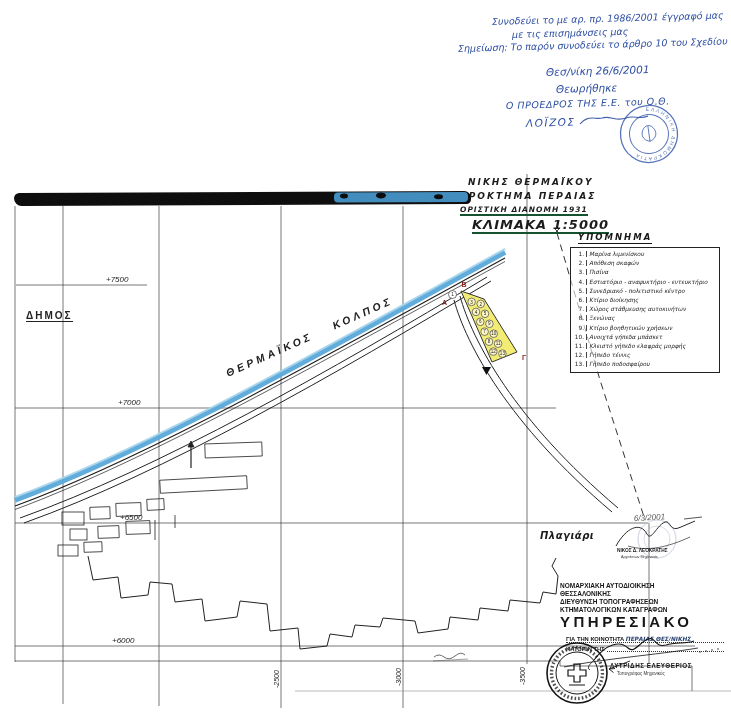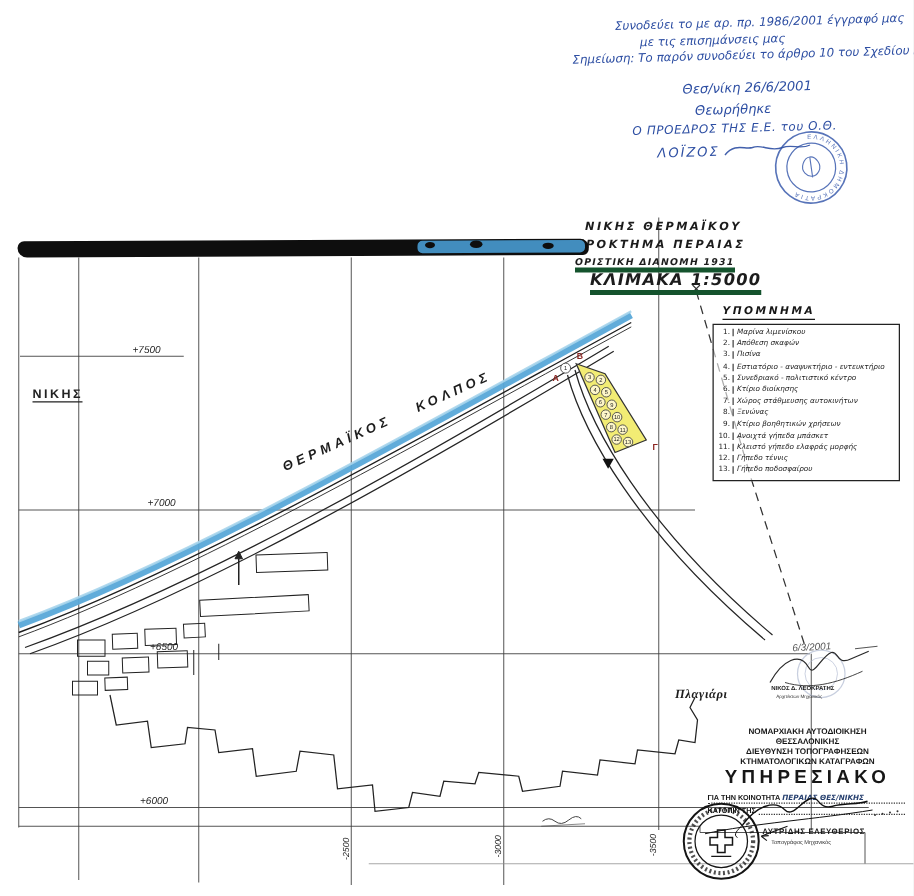--- a/index.html
+++ b/index.html
@@ -7,41 +7,41 @@
          font-family:"Liberation Sans",sans-serif;}
   .abs{position:absolute;}
   svg{position:absolute;left:0;top:0;pointer-events:none;}
   svg text{font-family:"Liberation Sans",sans-serif;}
   
   .hand{color:#2e4fa3;font-family:"DejaVu Sans",sans-serif;font-style:italic;
         white-space:nowrap;transform:rotate(-1.6deg);transform-origin:left center;z-index:4;}
   
   .hp{color:#1c1c1c;font-family:"DejaVu Sans",sans-serif;font-style:italic;font-weight:600;
       white-space:nowrap;z-index:4;}
-  .und{border-bottom:4px solid #14532d;}
+  .und{border-bottom:2px solid #14532d;}
   
   #band{left:14px;top:192px;width:457px;height:13px;background:#0e0e0e;z-index:5;
         border-radius:7px 9px 6px 10px;transform:rotate(-.25deg);}
   #band .blue{position:absolute;left:320px;top:1px;width:134px;height:10px;background:#4695c8;
         border-radius:4px;opacity:.95;}
   #band .blob{position:absolute;background:#0e0e0e;border-radius:50%;}
   
-  #legend{left:570px;top:238px;width:150px;z-index:4;}
+  #legend{left:570px;top:226px;width:150px;z-index:4;}
   #legend .lt-title{font-family:"DejaVu Sans",sans-serif;font-style:italic;font-weight:700;
         font-size:8.5px;letter-spacing:2px;color:#161616;margin-left:8px;
         border-bottom:1px solid #161616;display:inline-block;padding-bottom:1px;}
   #legend .box{margin-top:3px;border:1.3px solid #222;padding:3px 2px 2px 2px;background:rgba(255,255,255,.6);}
   #legend .row{display:flex;align-items:baseline;height:9.2px;}
   #legend .ln{width:11px;text-align:right;font-size:5.8px;color:#222;border-right:.8px solid #444;
         padding-right:1.5px;flex:none;font-family:"DejaVu Sans",sans-serif;}
   #legend .ll{font-size:5.8px;color:#222;padding-left:3px;white-space:nowrap;
         font-family:"DejaVu Sans",sans-serif;font-style:italic;}
   
   .ob{z-index:4;color:#161616;white-space:nowrap;}
-  .obc{left:560px;width:172px;text-align:center;font-weight:700;}
+  .obc{left:560px;width:172px;text-align:left;font-weight:700;}
 </style>
 </head>
 <body>
 
 <div id="stage">
 
   <svg width="731" height="717" viewBox="0 0 731 717" style="z-index:2">
 
     <g stroke="#3c3c3c" stroke-width="0.7" fill="none">
       <line x1="15" y1="206" x2="15" y2="662"></line>
@@ -243,22 +243,22 @@
           <span class="ln">12.</span>
           <span class="ll">Γήπεδο τέννις</span>
         </div>
       <div class="row">
           <span class="ln">13.</span>
           <span class="ll">Γήπεδο ποδοσφαίρου</span>
         </div>
     </div>
   </div>
 
-  <div class="abs" style="left:26px;top:310px;font-size:10px;font-weight:700;letter-spacing:2px;color:#222;border-bottom:1.2px solid #222;z-index:4;">ΝΙΚΗΣ</div>
-  <div class="abs hp" style="left:540px;top:550px;font-size:10px;letter-spacing:.5px;font-family:Liberation Serif, serif;">Πλαγιάρι</div>
+  <div class="abs" style="left:26px;top:310px;font-size:10px;font-weight:700;letter-spacing:2px;color:#222;border-bottom:1.2px solid #222;z-index:4;">ΔΗΜΟΣ</div>
+  <div class="abs hp" style="left:540px;top:530px;font-size:10px;letter-spacing:.5px;">Πλαγιάρι</div>
 
   <div class="abs ob obc" style="top:582px;font-size:6.5px;">ΝΟΜΑΡΧΙΑΚΗ ΑΥΤΟΔΙΟΙΚΗΣΗ</div>
   <div class="abs ob obc" style="top:590px;font-size:6.5px;">ΘΕΣΣΑΛΟΝΙΚΗΣ</div>
   <div class="abs ob obc" style="top:598px;font-size:6.5px;">ΔΙΕΥΘΥΝΣΗ ΤΟΠΟΓΡΑΦΗΣΕΩΝ</div>
   <div class="abs ob obc" style="top:606px;font-size:6.5px;">ΚΤΗΜΑΤΟΛΟΓΙΚΩΝ ΚΑΤΑΓΡΑΦΩΝ</div>
   <div class="abs ob obc" style="top:613px;font-size:15px;font-weight:800;letter-spacing:3.5px;">ΥΠΗΡΕΣΙΑΚΟ</div>
   <div class="abs ob" style="left:566px;top:636px;font-size:5.8px;border-bottom:1px dotted #333;width:158px;">
     <span style="font-weight:700;">ΓΙΑ ΤΗΝ ΚΟΙΝΟΤΗΤΑ</span>
     <span style="font-family:'DejaVu Sans',sans-serif;font-style:italic;font-weight:700;color:#27406f;">ΠΕΡΑΙΑΣ ΘΕΣ/ΝΙΚΗΣ</span>
   </div>

